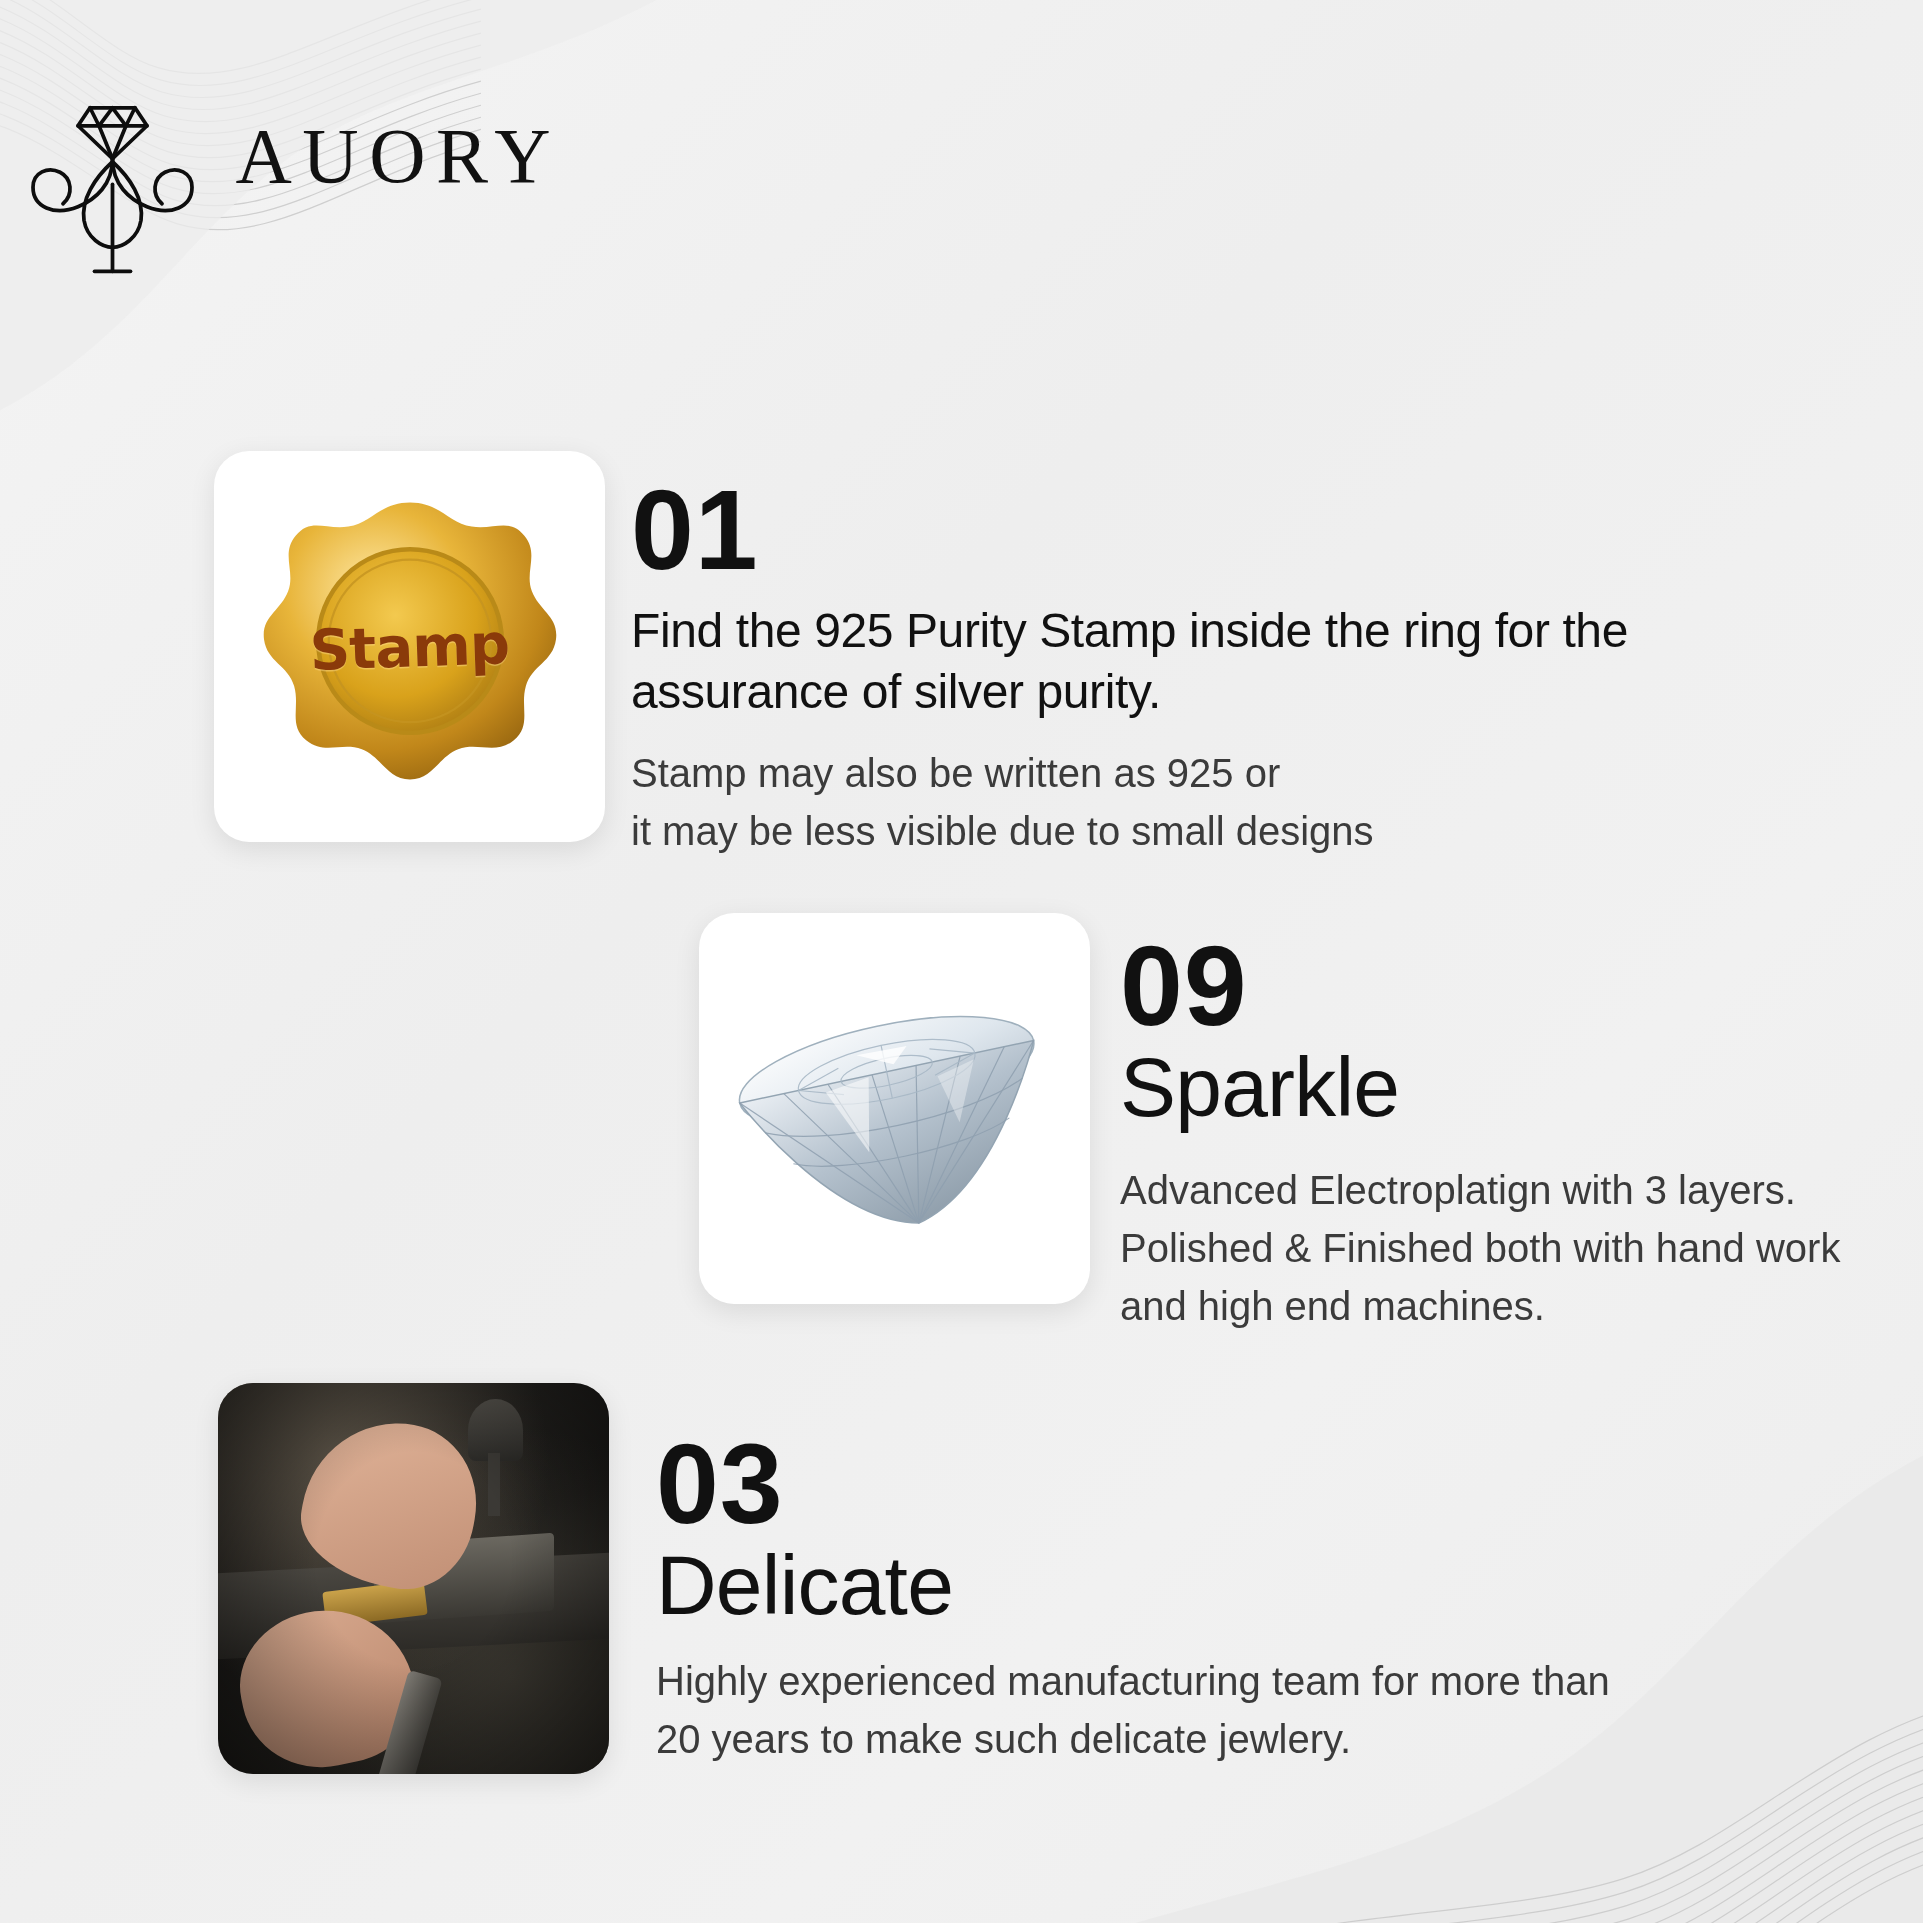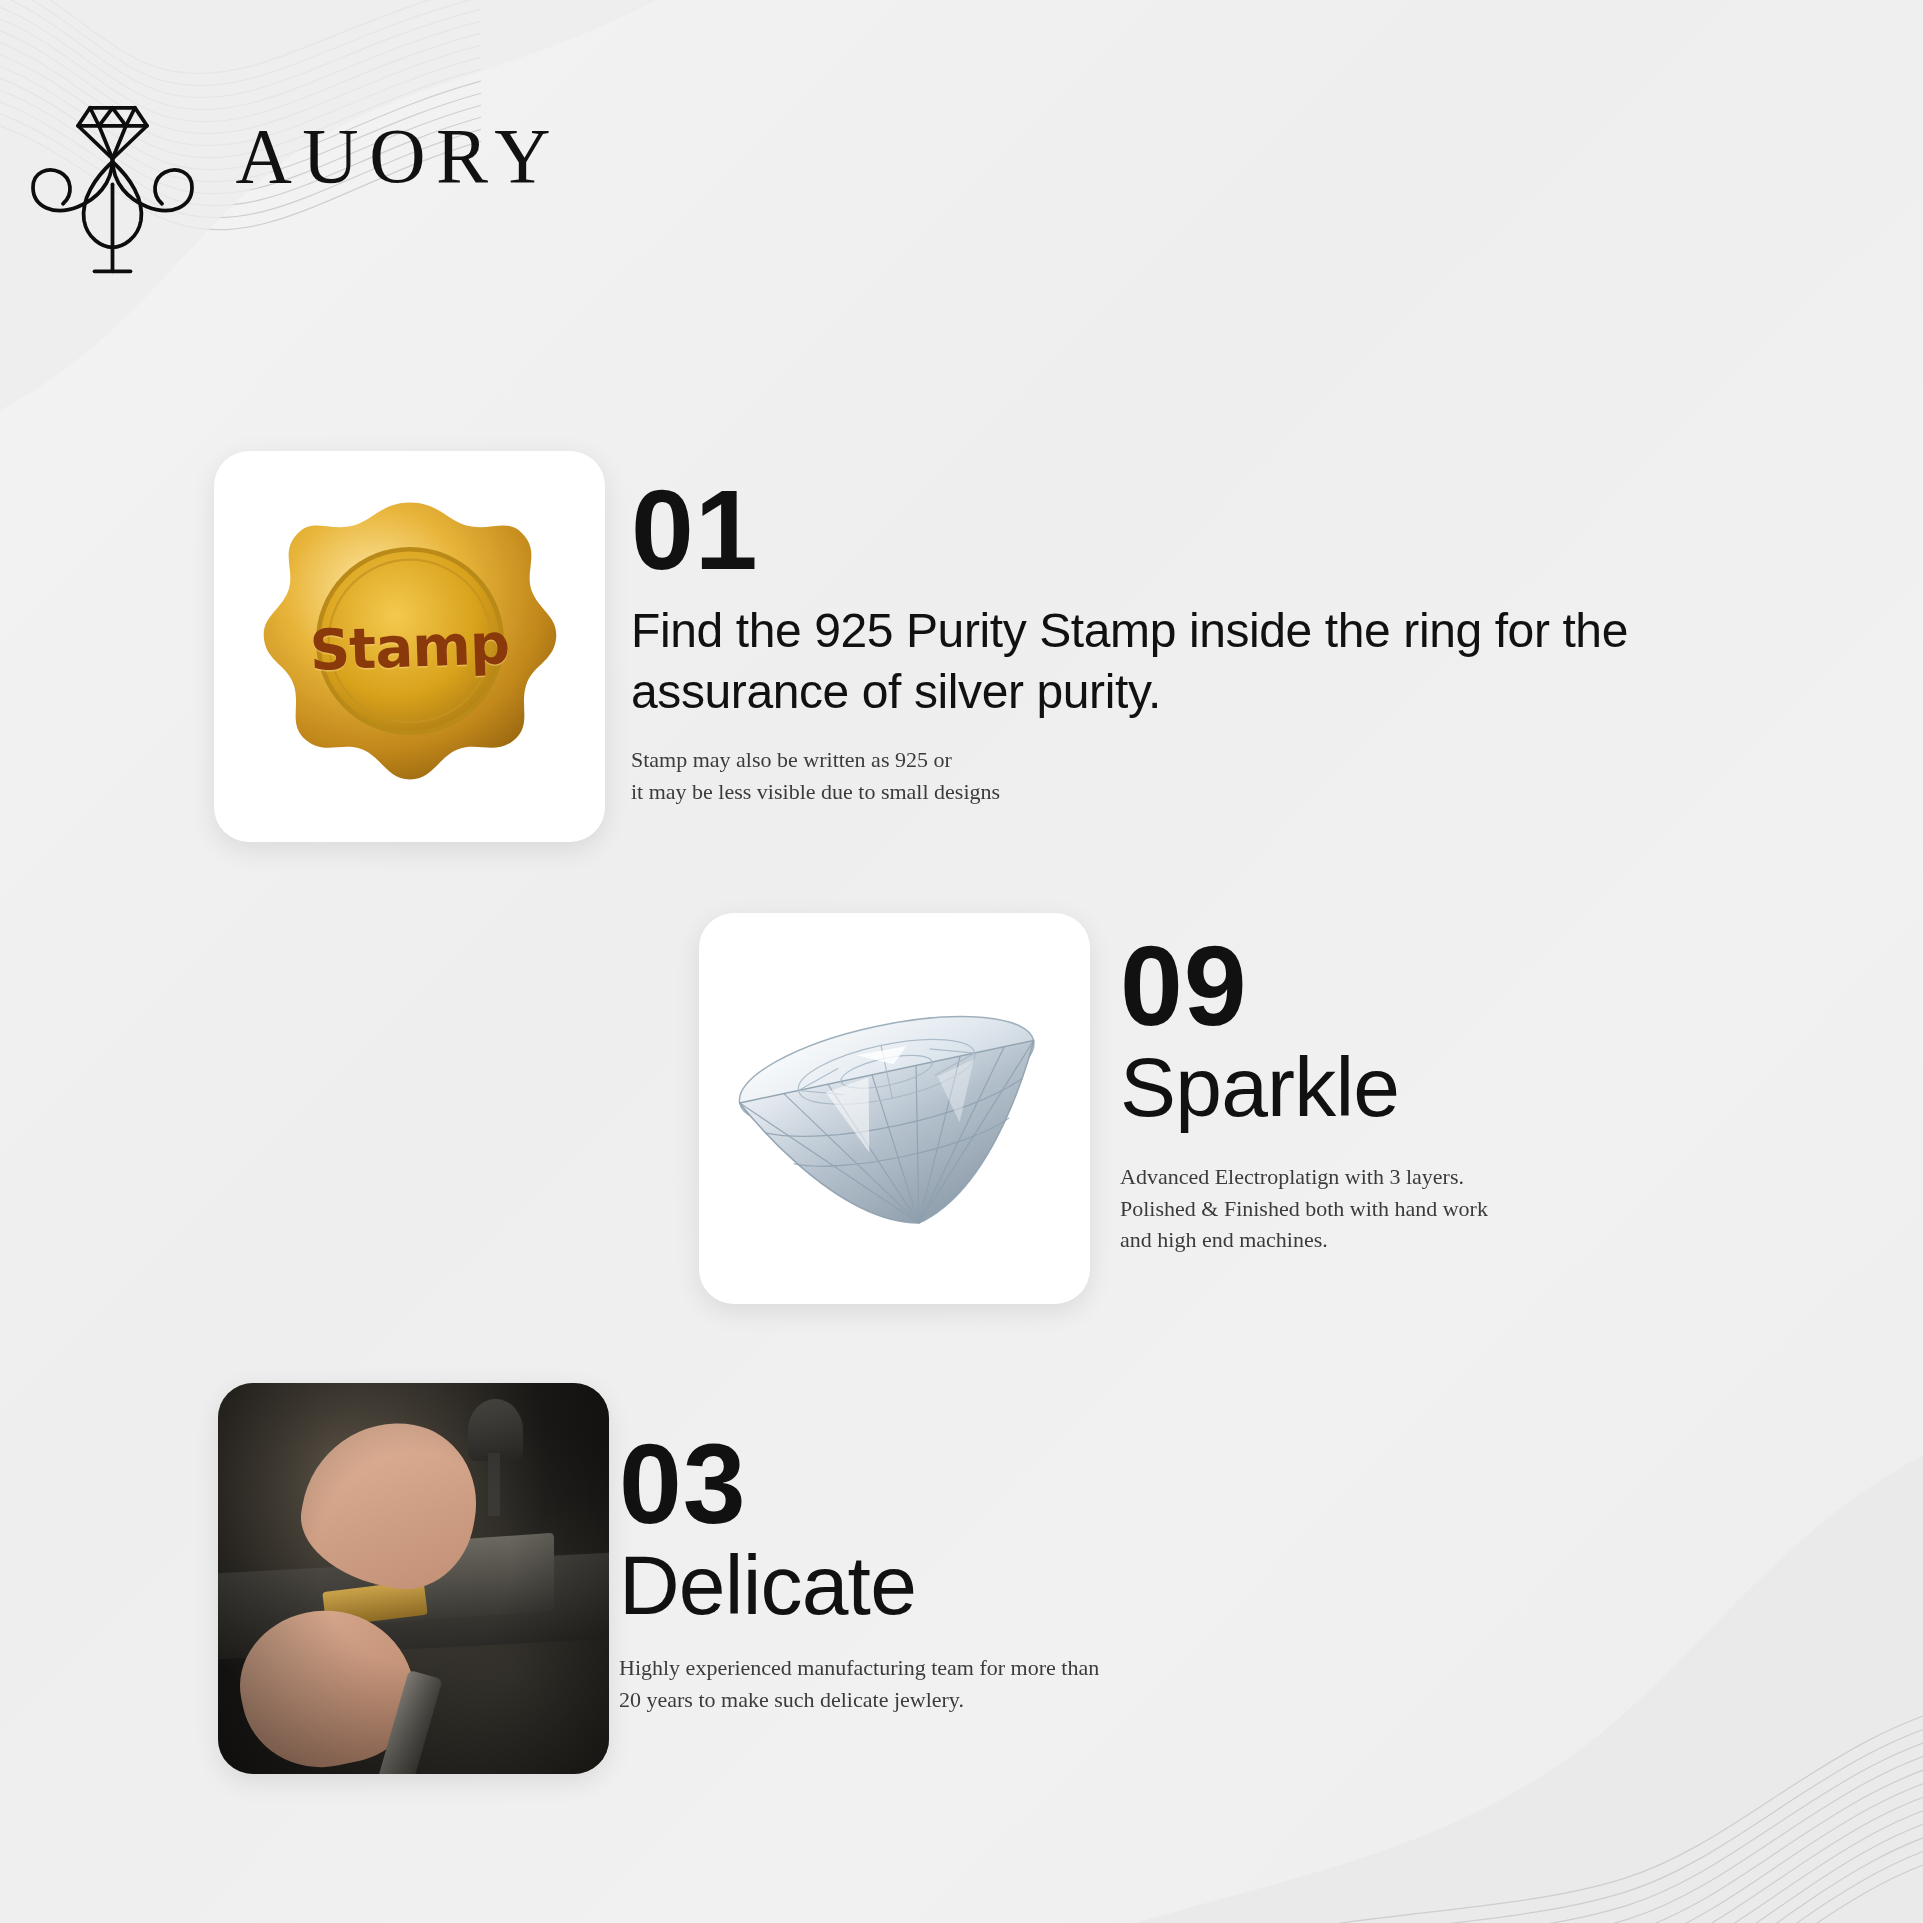--- a/index.html
+++ b/index.html
@@ -66,45 +66,44 @@
     letter-spacing: -0.4px;
   }
   .headline-word {
     font-size: 84px;
     font-weight: 400;
     color: #111;
     line-height: 1.05;
     letter-spacing: -0.8px;
   }
   .sub {
-    font-size: 22px;
+    font-size: 40px;
     color: #3b3b3b;
     line-height: 1.45;
     font-weight: 400;
-    font-family: Liberation Serif, serif;
   }
 
   
   #step1 { top: 451px; left: 0; width: 1924px; height: 421px; }
   #step1 .card { left: 214px; top: 0; width: 391px; height: 391px; }
   #step1 .txt { position: absolute; left: 631px; top: 22.5px; width: 1127px; }
   #step1 .headline-lg { margin-top: 13.5px; }
   #step1 .sub { margin-top: 21px; }
 
   
   #step2 { top: 913px; left: 0; width: 1924px; height: 421px; }
   #step2 .card { left: 699px; top: 0; width: 391px; height: 391px; }
   #step2 .txt { position: absolute; left: 1120px; top: 16.5px; width: 767px; text-align: left; }
   #step2 .num { text-align: left; }
   #step2 .sub { margin-top: 30px; }
 
   
   #step3 { top: 1383px; left: 0; width: 1924px; height: 421px; }
   #step3 .card { left: 218px; top: 0; width: 391px; height: 391px; }
-  #step3 .txt { position: absolute; left: 619px; top: 45px; width: 1127px; }
+  #step3 .txt { position: absolute; left: 656px; top: 45px; width: 1127px; }
   #step3 .sub { margin-top: 22.5px; }
 
   
   .wax-wrap { width:100%; height:100%; display:flex; align-items:center; justify-content:center; }
   .stamp-text {
     position: absolute;
     left: 0; right: 0;
     top: 50%;
     transform: translateY(-50%) rotate(-2deg);
     text-align: center;

